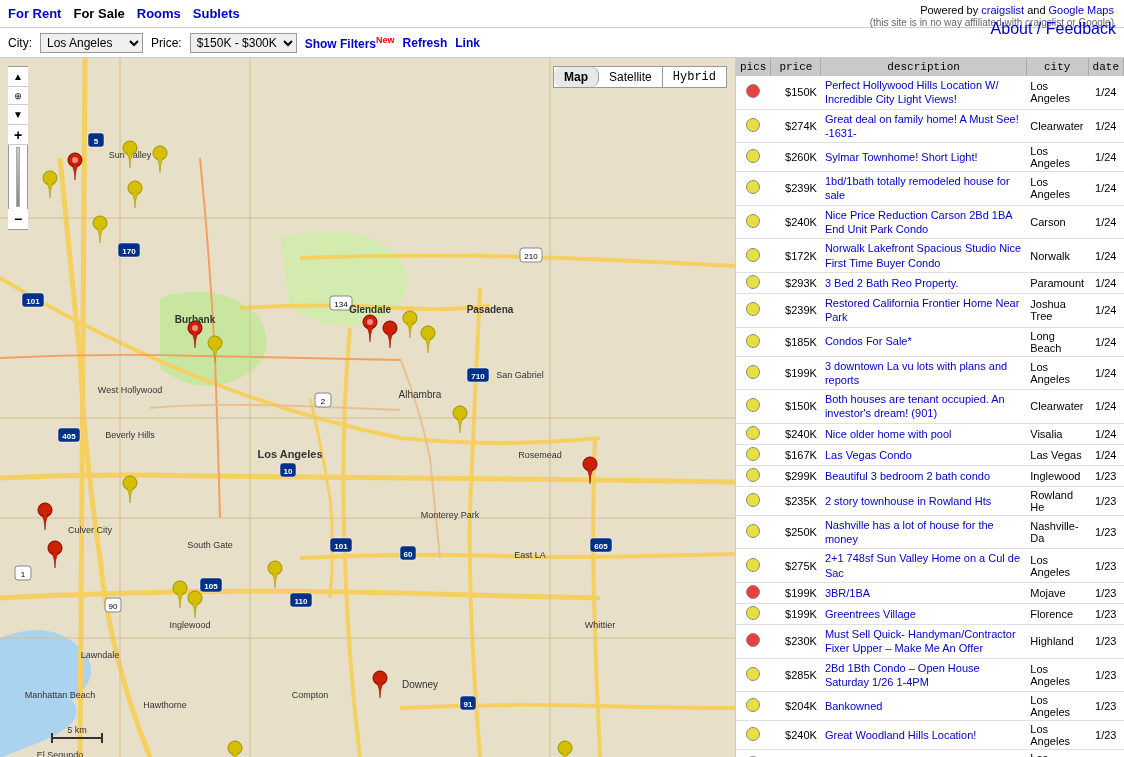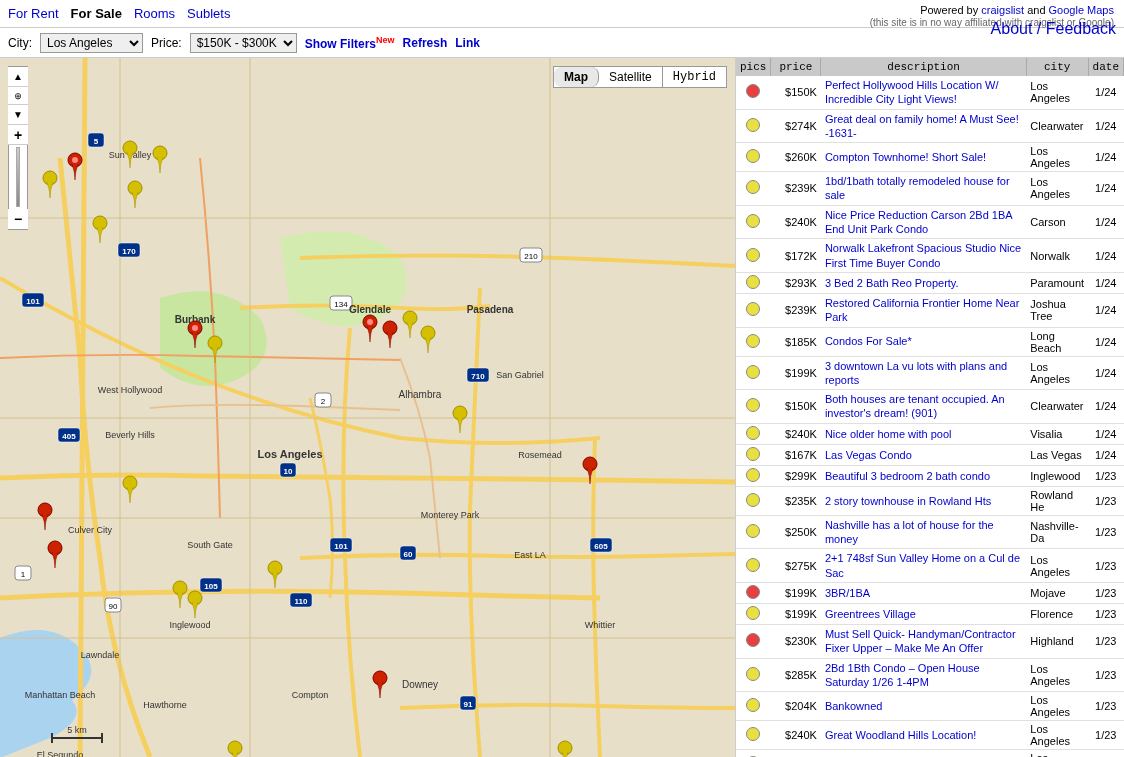--- a/index.html
+++ b/index.html
@@ -1,20 +1,20 @@
 <!DOCTYPE html>
 <html><head>
   <meta charset="utf-8">
   <style>
     * { margin: 0; padding: 0; box-sizing: border-box; }
     body { font-family: Arial, sans-serif; font-size: 12px; background: #fff; color: #000; width: 1124px; height: 757px; overflow: hidden; }
 
     
     #top-nav { display: flex; align-items: center; padding: 4px 8px; gap: 12px; border-bottom: 1px solid #ccc; height: 28px; }
-    #top-nav a { color: #00c; text-decoration: none; font-size: 13px; }
+    #top-nav a { color: #00c; text-decoration: none; font-size: 13px; font-weight: bold; }
     #top-nav .active { font-weight: bold; color: #000; text-decoration: none; }
 
     
     #controls { display: flex; align-items: center; padding: 4px 8px; gap: 8px; height: 30px; border-bottom: 1px solid #ccc; }
     #controls label { font-size: 12px; }
     #controls select { font-size: 12px; padding: 1px 2px; border: 1px solid #999; }
     #controls a { color: #00c; text-decoration: none; font-size: 12px; font-weight: bold; }
     .new-badge { font-size: 9px; color: #f00; vertical-align: super; }
 
     
@@ -381,21 +381,21 @@
           <tr>
             <td class="col-pics"><span class="dot dot-yellow"></span></td>
             <td class="col-price">$274K</td>
             <td class="col-desc"><a href="#" class="listing-link">Great deal on family home! A Must See! -1631-</a></td>
             <td class="col-city">Clearwater</td>
             <td class="col-date">1/24</td>
           </tr>
           <tr>
             <td class="col-pics"><span class="dot dot-yellow"></span></td>
             <td class="col-price">$260K</td>
-            <td class="col-desc"><a href="#" class="listing-link">Compton Townhome! Short Sale!</a></td>
+            <td class="col-desc"><a href="#" class="listing-link">Sylmar Townhome! Short Light!</a></td>
             <td class="col-city">Los Angeles</td>
             <td class="col-date">1/24</td>
           </tr>
           <tr>
             <td class="col-pics"><span class="dot dot-yellow"></span></td>
             <td class="col-price">$239K</td>
             <td class="col-desc"><a href="#" class="listing-link">1bd/1bath totally remodeled house for sale</a></td>
             <td class="col-city">Los Angeles</td>
             <td class="col-date">1/24</td>
           </tr>

